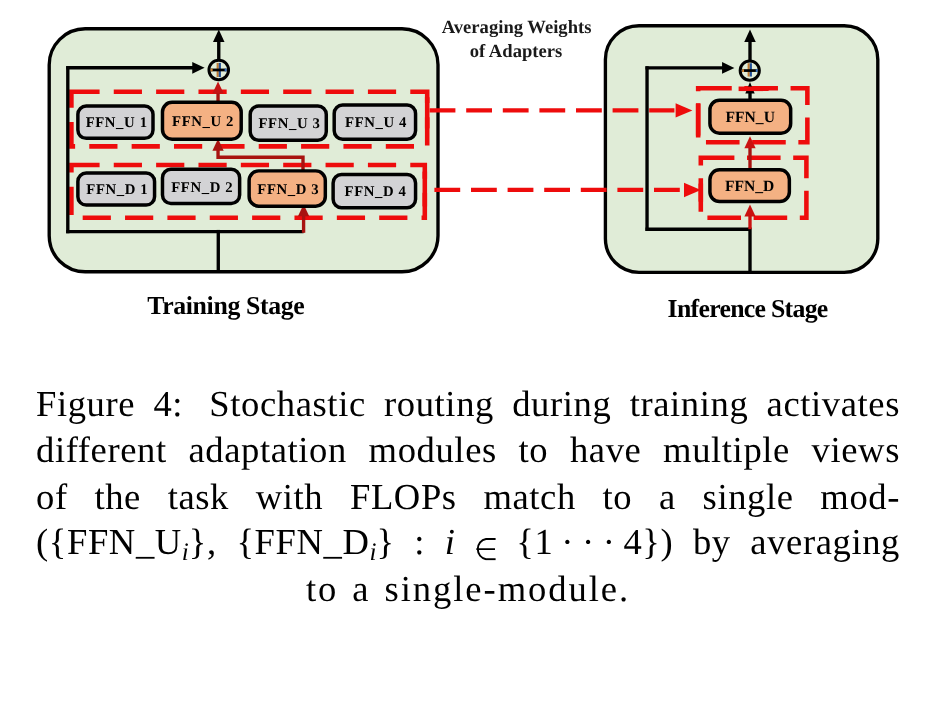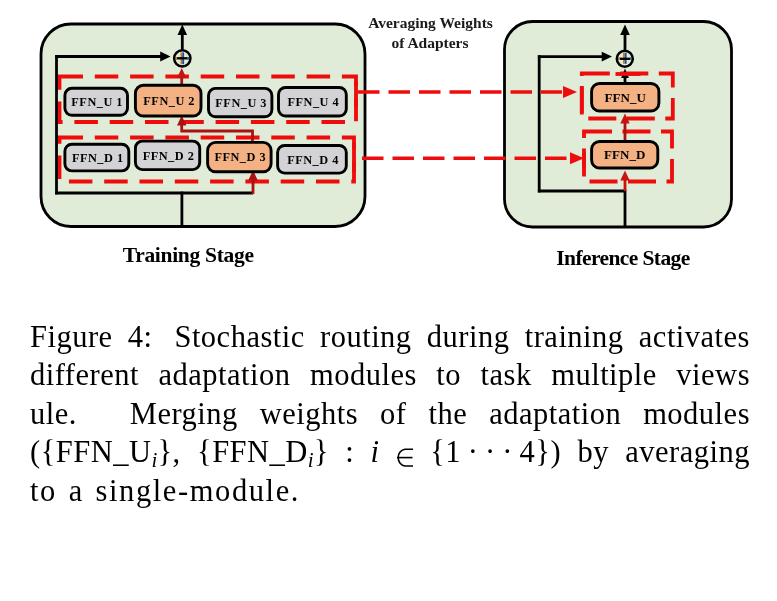--- a/index.html
+++ b/index.html
@@ -1,20 +1,20 @@
 <!DOCTYPE html>
 <html><head>
 <meta charset="utf-8">
 <style>
 html,body{margin:0;padding:0;background:#ffffff;width:777px;height:601px;overflow:hidden;}
 body{font-family:"Liberation Serif", serif;}
 #diagram{position:absolute;left:0;top:0;}
 .cap{position:absolute;left:30px;top:318px;width:720px;font-size:30.5px;line-height:38.45px;color:#000000;letter-spacing:0.5px;}
 .cap .j{text-align:justify;text-align-last:justify;}
-.cap .l{text-align:left;letter-spacing:1.6px;word-spacing:2.5px;}
+.cap .l{text-align:center;letter-spacing:1.6px;word-spacing:2.5px;}
 .cap sub{font-size:21px;font-style:italic;vertical-align:-4.5px;line-height:0;letter-spacing:0;}
 </style>
 </head>
 <body>
 <svg id="diagram" width="777" height="310" viewBox="0 0 777 310">
 
   <rect x="41" y="24" width="324" height="202.5" rx="30" ry="30" fill="#e0ecd7" stroke="#000" stroke-width="2.8"></rect>
 
   <rect x="504.5" y="21.5" width="227" height="205.5" rx="28" ry="28" fill="#e0ecd7" stroke="#000" stroke-width="2.8"></rect>
 
@@ -115,22 +115,22 @@
   <g font-family="Liberation Serif, serif" font-weight="bold" fill="#1a1a1a" text-anchor="middle">
     <text x="430.5" y="27.8" font-size="15.5">Averaging Weights</text>
     <text x="430" y="47.6" font-size="15.5">of Adapters</text>
     <text x="188.2" y="261.8" font-size="21.5" letter-spacing="-0.3" fill="#000">Training Stage</text>
     <text x="623" y="264.5" font-size="21.5" letter-spacing="-0.6" fill="#000">Inference Stage</text>
   </g>
 </svg>
 
 <div class="cap">
 <div class="j">Figure 4:  Stochastic routing during training activates</div>
-<div class="j">different adaptation modules to task multiple views</div>
-<div class="j">ule.  Merging weights of the adaptation modules</div>
+<div class="j">different adaptation modules to have multiple views</div>
+<div class="j">of the task with FLOPs match to a single mod-</div>
 <div class="j">({FFN_U<sub>i</sub>}, {FFN_D<sub>i</sub>} : <i>i</i> <svg width="18" height="19" viewBox="0 0 18 19" style="vertical-align:-5px">
         <g fill="none" stroke="#000" stroke-width="1.6">
           <path d="M 17,1.2 L 9,1.2 A 8.1,8.5 0 0 0 9,18 L 17,18"></path>
           <path d="M 1,9.6 L 16.5,9.6"></path>
         </g>
       </svg> {1 · · · 4}) by averaging</div>
 <div class="l">to a single-module.</div>
 </div>
 
 </body></html>

